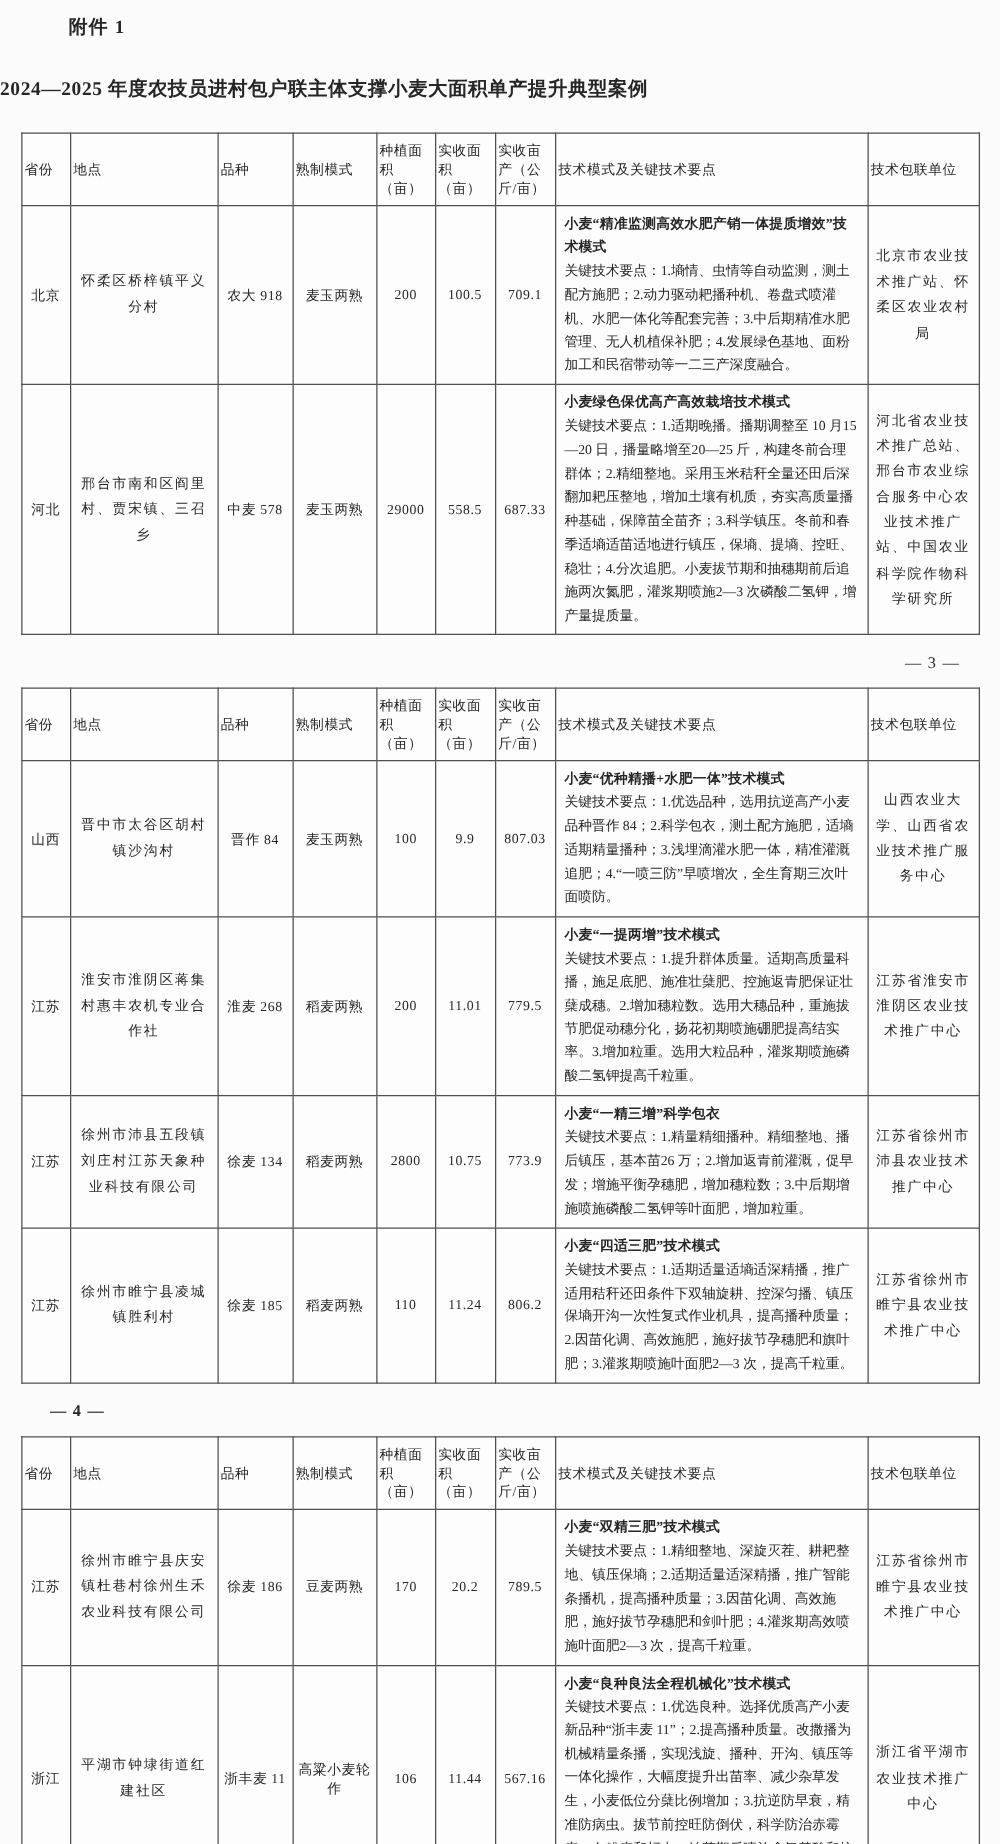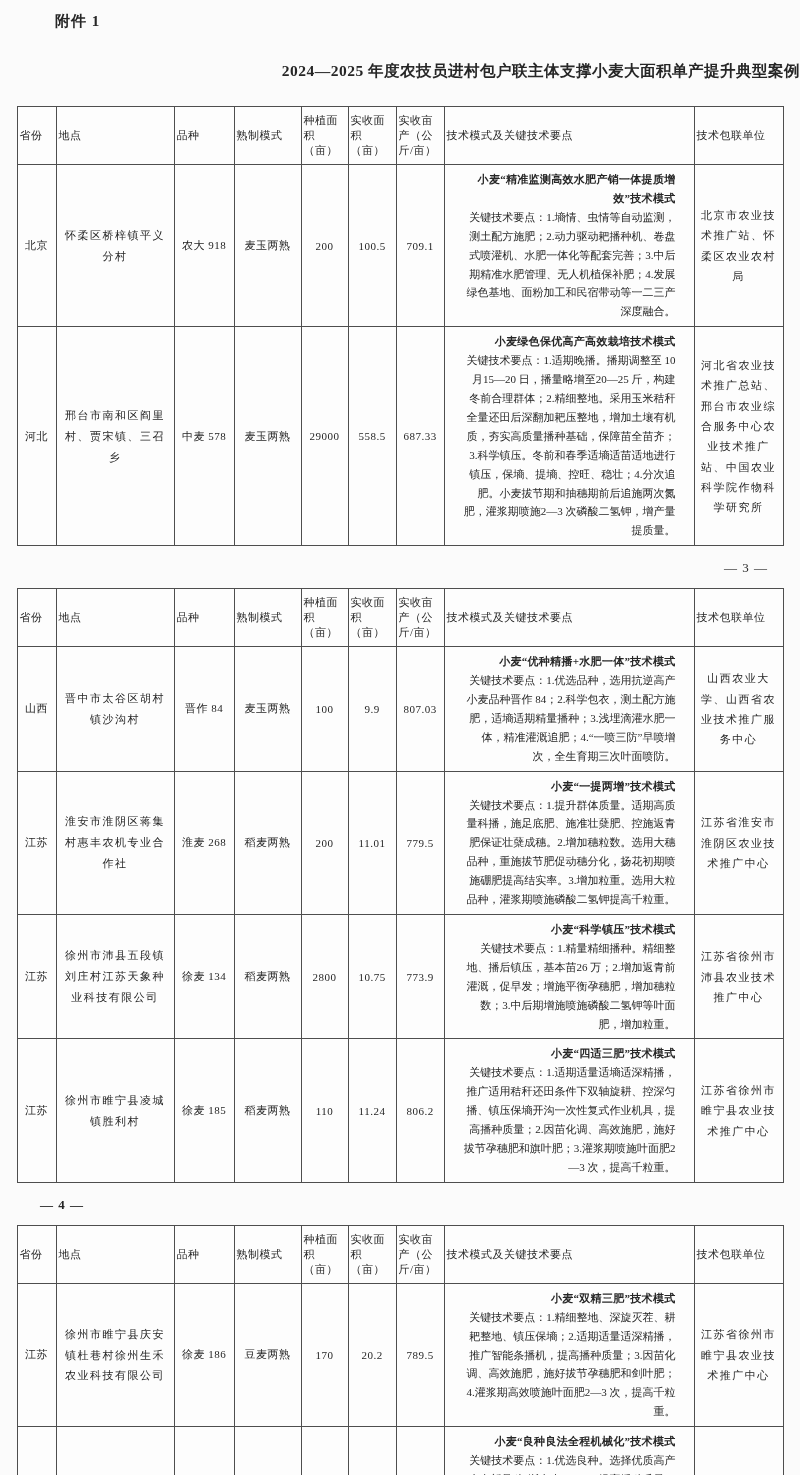--- a/index.html
+++ b/index.html
@@ -9,21 +9,21 @@
     color: #262626;
   }
   .doc { width: 800px; padding-top: 8px; }
   .attachment {
     margin: 4px 0 0 55px;
     font-size: 15px;
     font-weight: bold;
     letter-spacing: 1px;
   }
   .title {
-    text-align: right;
+    text-align: left;
     font-size: 15.5px;
     font-weight: bold;
     margin-top: 30px;
     letter-spacing: 0.5px;
   }
   table.cases {
     border-collapse: collapse;
     table-layout: fixed;
     width: 766px;
     margin: 0 auto;
@@ -51,22 +51,22 @@
     letter-spacing: 1.5px;
     line-height: 1.9;
   }
   .cell-unit {
     text-align: center;
     padding: 6px 6px;
     letter-spacing: 1.5px;
     line-height: 1.85;
   }
   td.tech-cell {
-    text-align: right;
-    padding: 5px 18px;
+    text-align: left;
+    padding: 5px 7px;
     line-height: 1.72;
     vertical-align: middle;
   }
   .tech-mode { font-weight: bold; letter-spacing: 0.3px; }
   .points-label { font-weight: normal; }
   .page-marker {
     font-size: 13px;
     letter-spacing: 1px;
     margin: 14px 0 12px 0;
   }
@@ -192,21 +192,21 @@
         </tr>
         <tr>
           <td class="cell-province">江苏</td>
           <td class="cell-location">徐州市沛县五段镇刘庄村江苏天象种业科技有限公司</td>
           <td class="cell-variety">徐麦 134</td>
           <td class="cell-cropping">稻麦两熟</td>
           <td class="cell-planted_area">2800</td>
           <td class="cell-harvested_area">10.75</td>
           <td class="cell-yield_per_mu">773.9</td>
           <td class="tech-cell">
-            <div class="tech-mode">小麦“科学镇压”技术模式</div>
+            <div class="tech-mode">小麦“一精三增”科学包衣</div>
             <div class="tech-points"><span class="points-label">关键技术要点：</span><span>1.精量精细播种。精细整地、播后镇压，基本苗26 万；2.增加返青前灌溉，促早发；增施平衡孕穗肥，增加穗粒数；3.中后期增施喷施磷酸二氢钾等叶面肥，增加粒重。</span></div>
           </td>
           <td class="cell-unit">江苏省徐州市沛县农业技术推广中心</td>
         </tr>
         <tr>
           <td class="cell-province">江苏</td>
           <td class="cell-location">徐州市睢宁县凌城镇胜利村</td>
           <td class="cell-variety">徐麦 185</td>
           <td class="cell-cropping">稻麦两熟</td>
           <td class="cell-planted_area">110</td>

